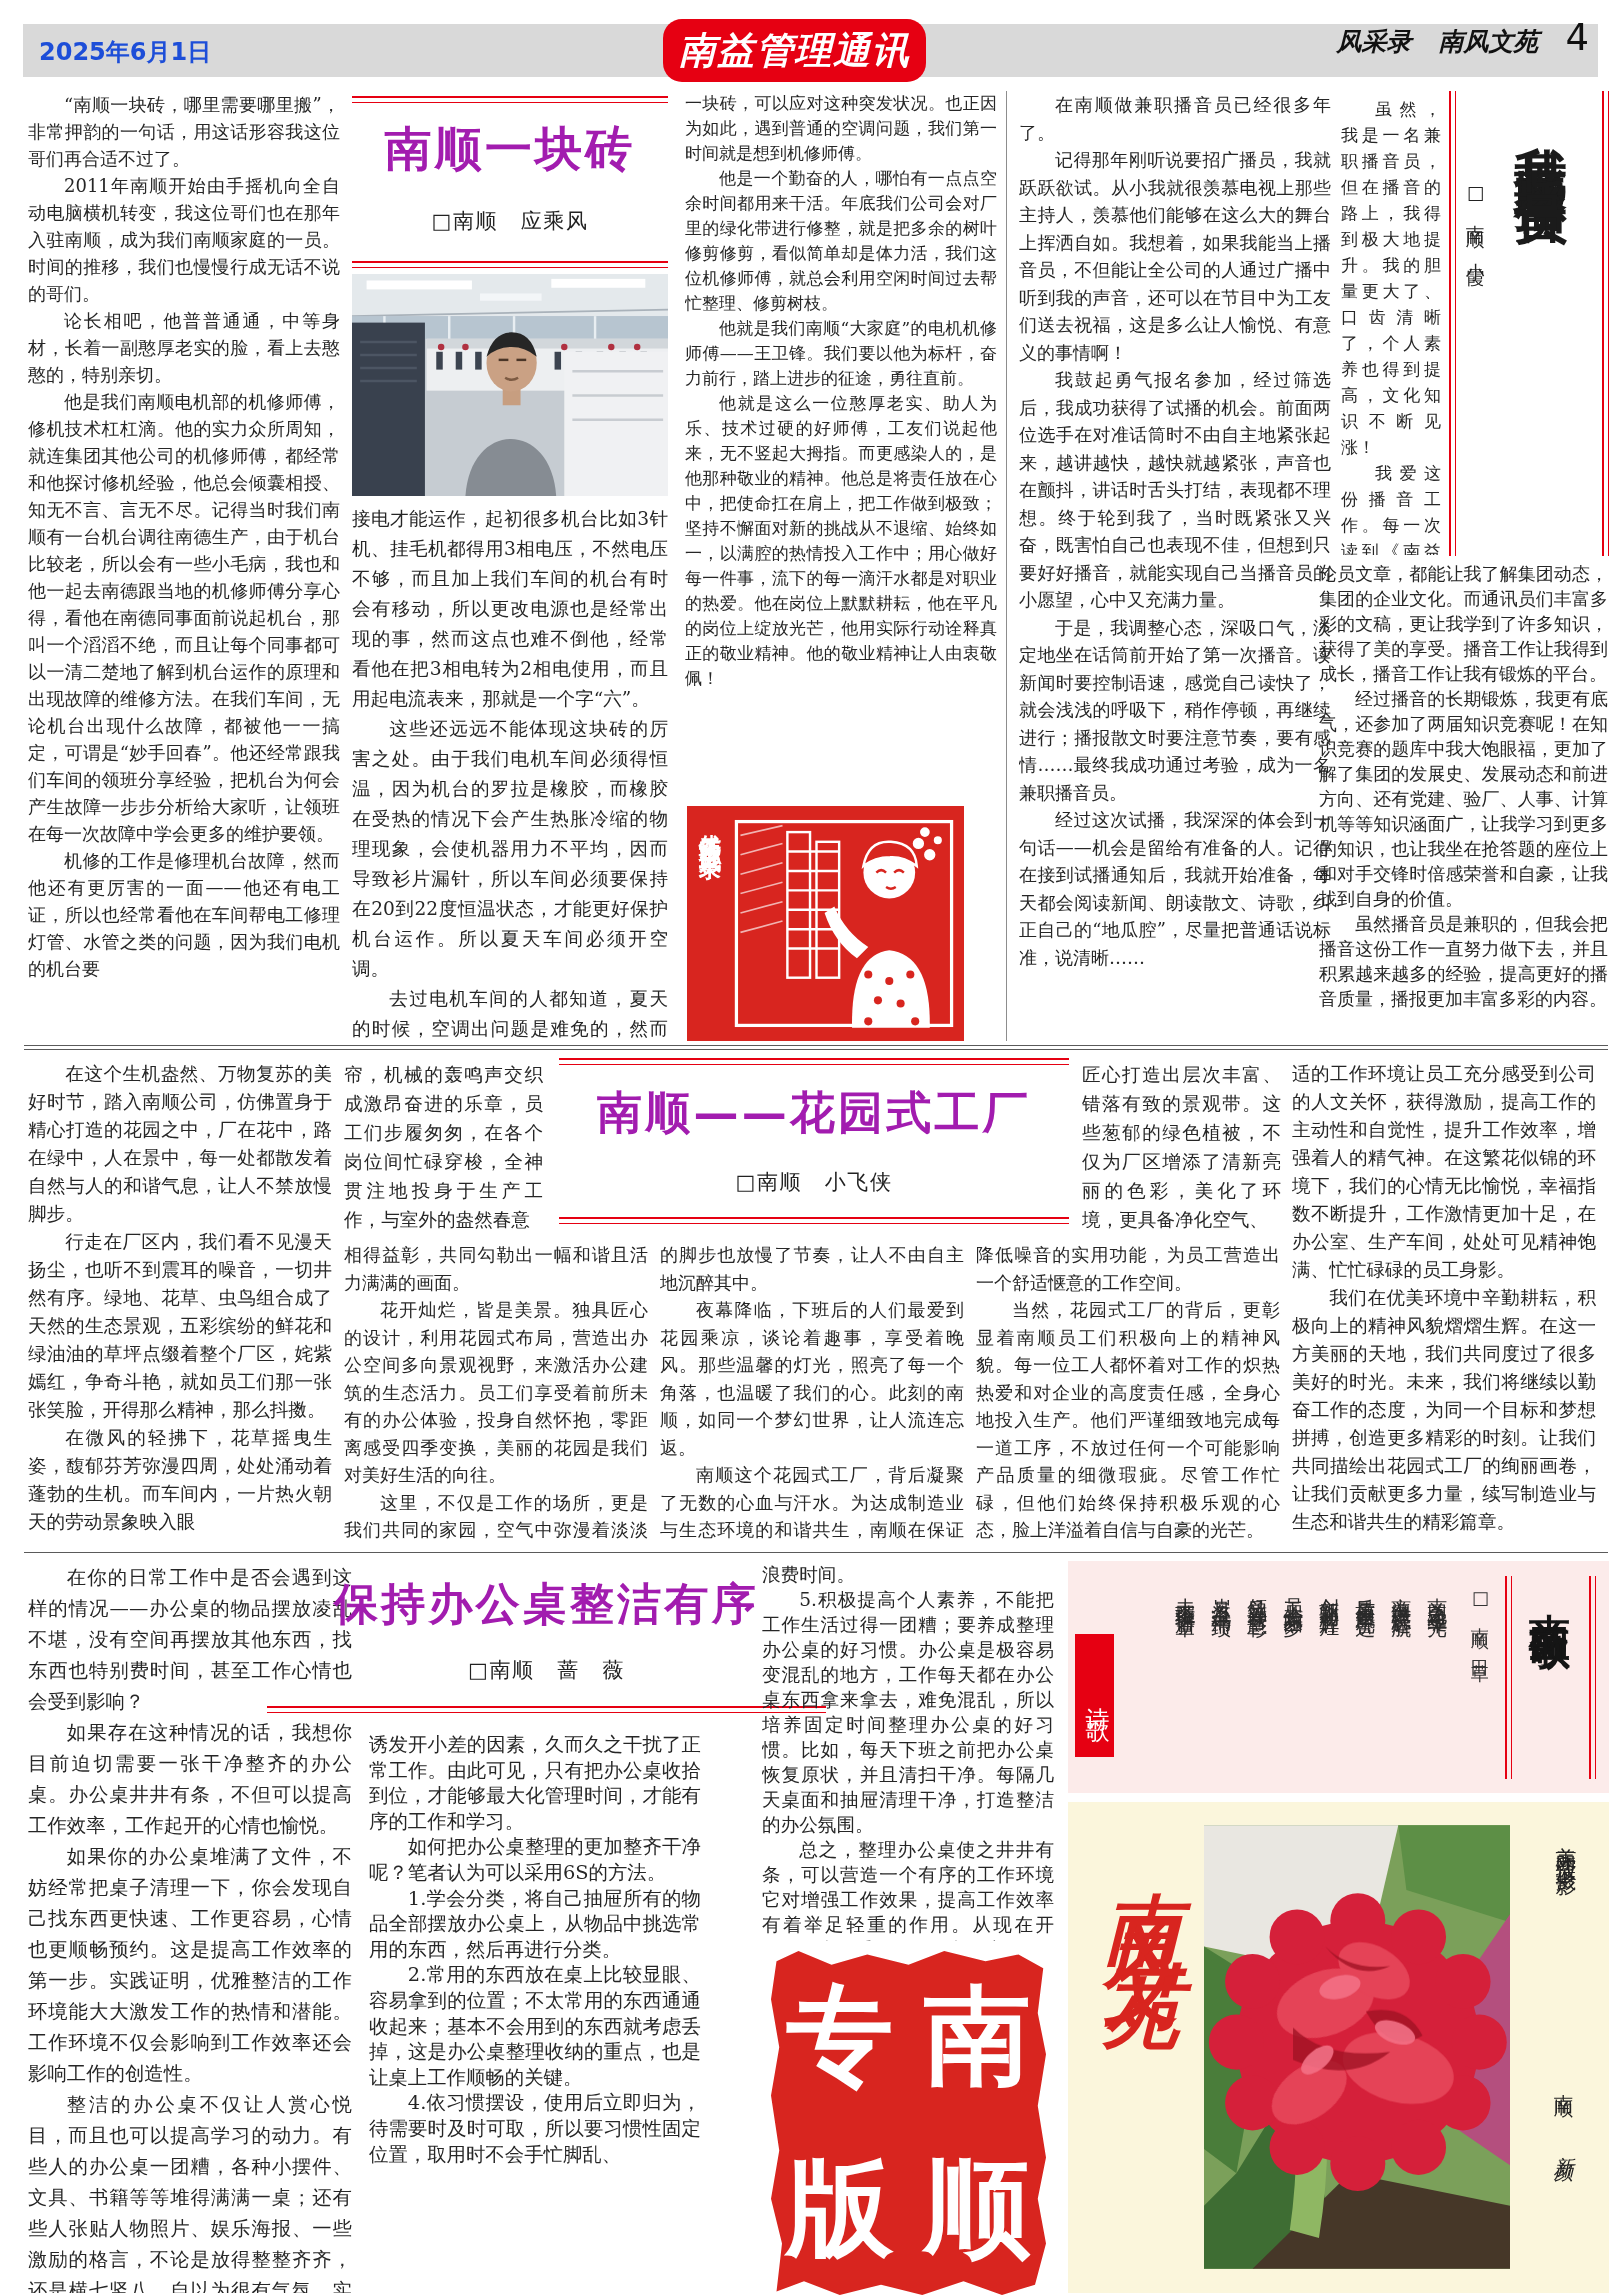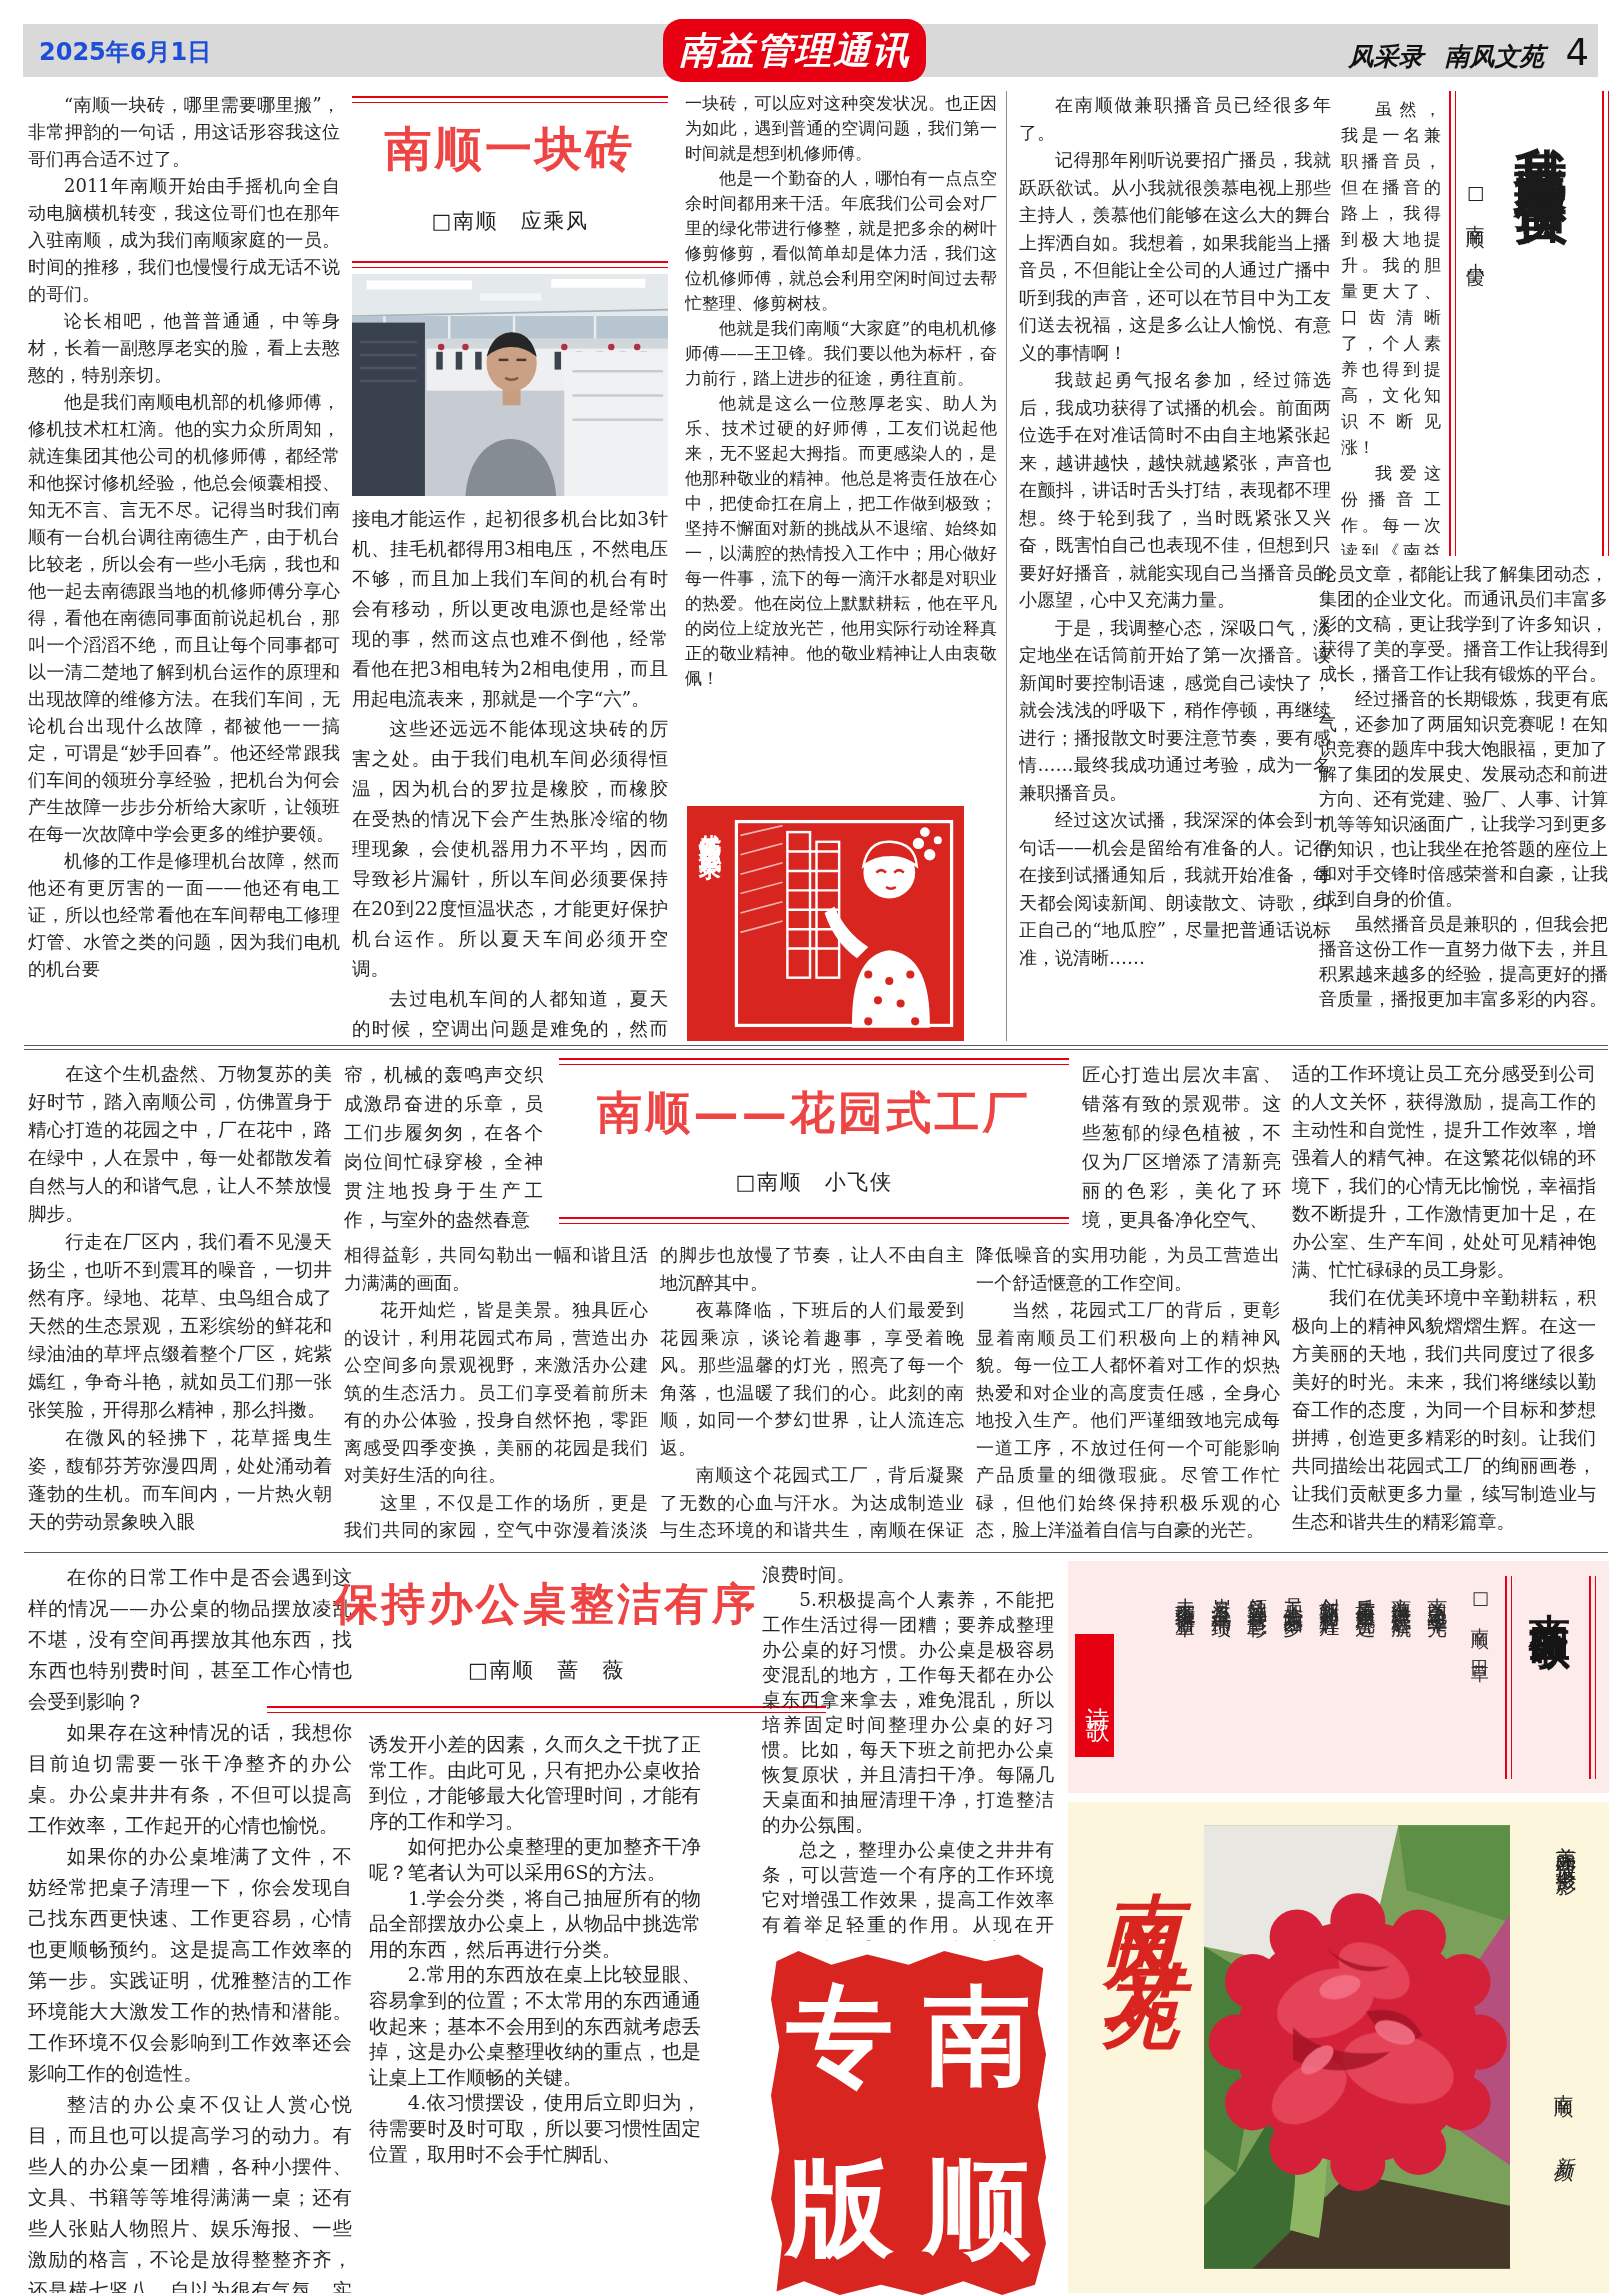--- a/index.html
+++ b/index.html
@@ -5,35 +5,35 @@
   html,body{margin:0;padding:0;background:#efefef;}
   .page{position:relative;width:1621px;height:2295px;background:#ffffff;margin:0 auto;overflow:hidden;
         font-family:"DejaVu Serif","Liberation Serif",serif;color:#262626;}
   
   .hband{position:absolute;left:23px;top:24px;width:1575px;height:53px;background:#d9d9d9;}
   .hdate{position:absolute;left:39px;top:36px;font-size:24px;font-weight:bold;color:#1d4ed8;
          font-family:"DejaVu Sans","Liberation Sans",sans-serif;}
   .masthead{position:absolute;left:663px;top:19.4px;width:263px;height:63px;background:#e60012;
             display:flex;align-items:center;justify-content:center;border-radius:19px;}
   .masthead span{color:#fff;font-size:37px;font-weight:bold;font-style:italic;letter-spacing:1.6px;}
-  .hright{position:absolute;right:32px;top:31px;display:flex;align-items:baseline;gap:21px;}
+  .hright{position:absolute;right:32px;top:16px;display:flex;align-items:baseline;gap:27px;}
   .hrub{font-size:25px;font-style:italic;font-weight:bold;color:#111;}
   .hpage{font-size:37px;color:#111;font-family:"DejaVu Sans","Liberation Sans",sans-serif;}
   
   .col{position:absolute;text-align:justify;text-justify:inter-ideograph;overflow:hidden;}
   .col p{margin:0;text-indent:2em;}
   .col p.cont{text-indent:0;}
   
   .ddr{position:absolute;height:4px;border-top:2.4px solid #e60012;border-bottom:0.8px solid #e60012;}
   .ddk{position:absolute;height:3.2px;border-top:0.8px solid #5a5a5a;border-bottom:0.8px solid #5a5a5a;}
   .hk{position:absolute;height:0;border-top:0.8px solid #5a5a5a;}
   .vk{position:absolute;width:0;border-left:0.8px solid #8d8d8d;}
   .vddr{position:absolute;width:4px;border-left:2.4px solid #e60012;border-right:0.8px solid #e60012;}
   .htitle{position:absolute;text-align:center;font-family:"DejaVu Sans","Liberation Sans",sans-serif;
-          font-weight:bold;color:#ef4444;letter-spacing:3.2px;}
+          font-weight:bold;color:#a21caf;letter-spacing:3.2px;}
   .byline{position:absolute;text-align:center;font-size:21px;color:#222;letter-spacing:1.6px;}
   .vert{writing-mode:vertical-rl;text-orientation:upright;}
   
   .a2titlebox{position:absolute;left:1449px;top:91px;width:160px;height:465px;}
   .a2title{position:absolute;right:32px;top:13px;height:444px;font-size:53px;font-weight:bold;
            letter-spacing:8px;color:#1b1b1b;font-family:"DejaVu Sans","Liberation Sans",sans-serif;}
   .a2byline{position:absolute;left:13px;top:91px;height:357px;font-size:18.6px;letter-spacing:6.5px;color:#222;}
   
   .badge{position:absolute;left:687px;top:806px;width:277px;height:235px;background:#d8251f;}
   .badgetext{position:absolute;left:8px;top:9.7px;height:217px;color:#fff;font-size:22px;

